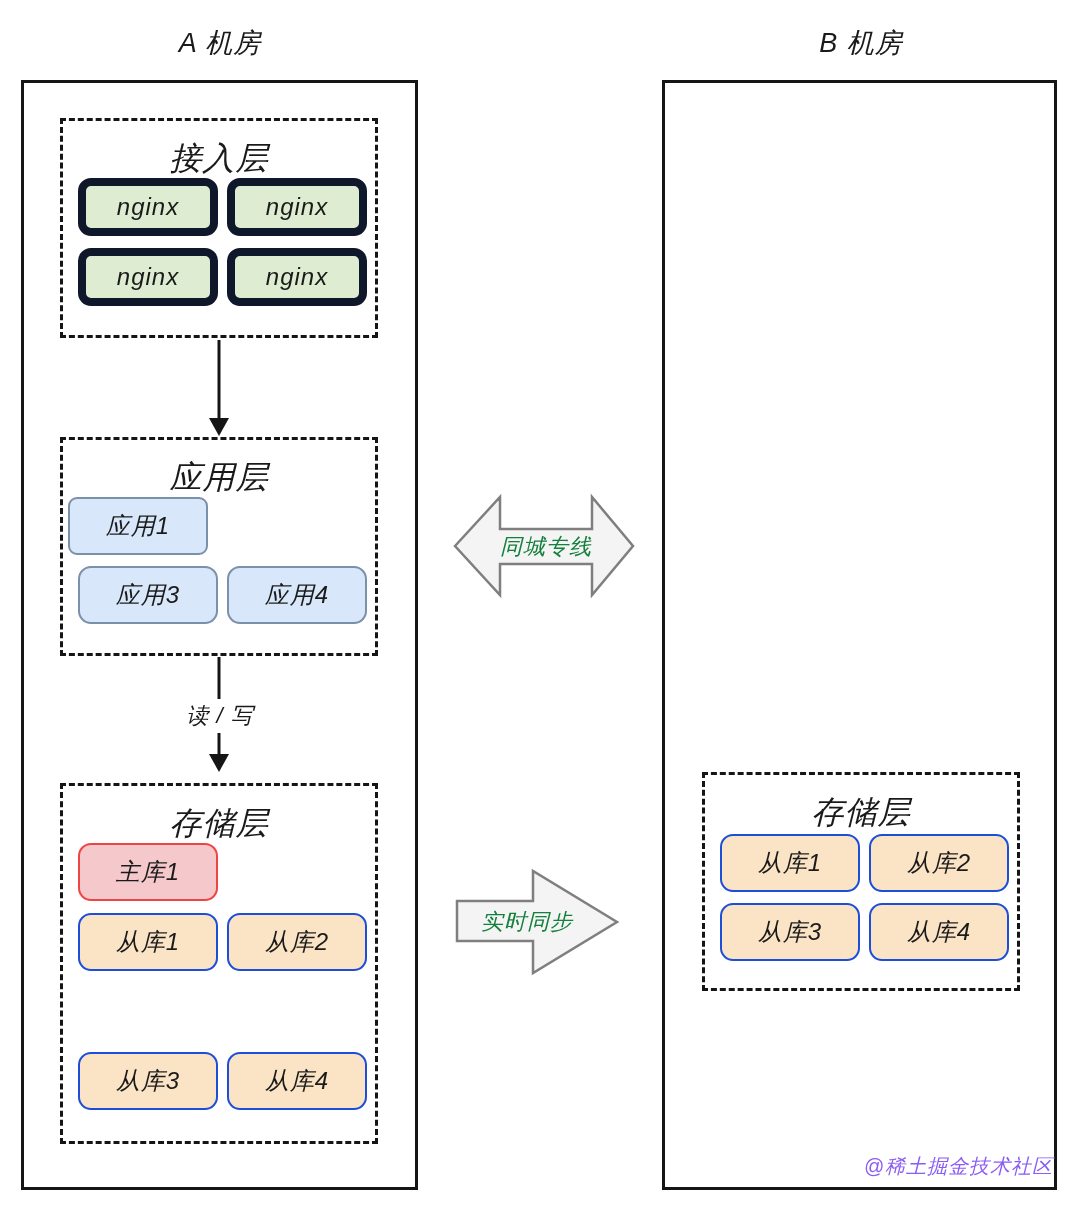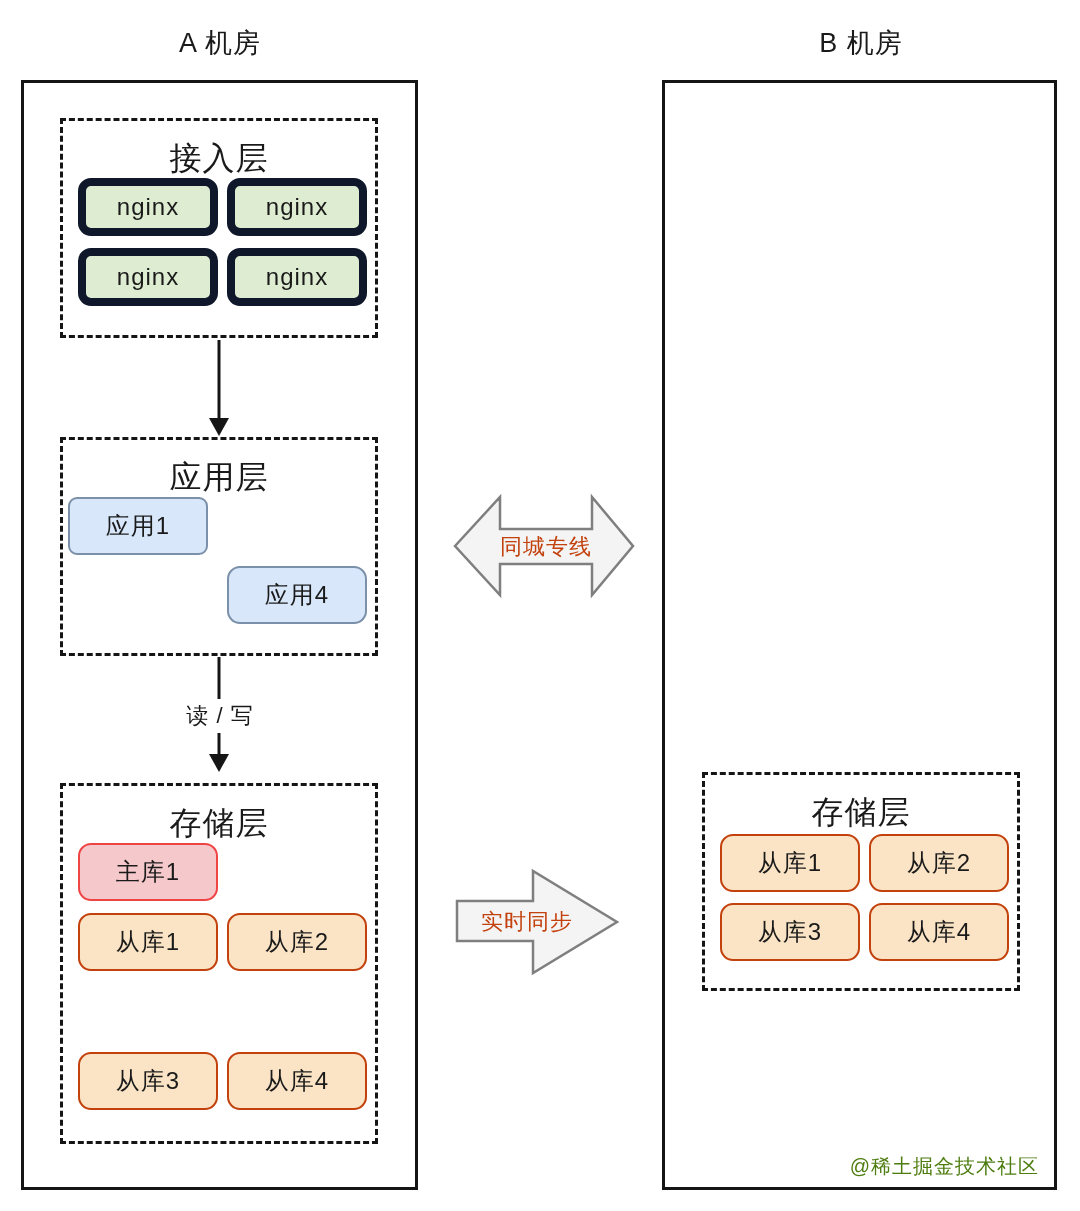--- a/index.html
+++ b/index.html
@@ -3,20 +3,21 @@
 <meta charset="utf-8">
 <style>
   html,body{margin:0;padding:0;background:#ffffff;}
   #canvas{
     position:relative;
     width:1080px;height:1211px;
     background:#ffffff;
     font-family:"Liberation Sans","DejaVu Sans",sans-serif;
     color:#1a1a1a;
     overflow:hidden;
+    font-style:italic;
   }
   .room-title{
     position:absolute;
     font-size:27px;
     font-weight:500;
     letter-spacing:1px;
     text-align:center;
     transform:translateX(-50%);
     white-space:nowrap;
   }
@@ -47,50 +48,50 @@
     border-radius:13px;
     box-sizing:border-box;
     display:flex;align-items:center;justify-content:center;
     font-size:24px;
     letter-spacing:1px;
     white-space:nowrap;
   }
   .node.green {background:#deedd2;border:8px solid #0f172a;}
   .node.blue  {background:#d8e7fa;border:2px solid #7b90a9;}
   .node.red   {background:#f5c8cb;border:2px solid #ef4444;}
-  .node.orange{background:#fbe4c5;border:2px solid #c2410c;}
+  .node.orange{background:#fbe4c5;border:2px solid #1d4ed8;}
   svg.overlay{
     position:absolute;left:0;top:0;
     pointer-events:none;
   }
   .arrow-label{
     position:absolute;
     transform:translate(-50%,-50%);
     font-size:22px;
     letter-spacing:1px;
-    color:#c2410c;
+    color:#15803d;
     white-space:nowrap;
   }
   .rw-label{
     position:absolute;
     transform:translate(-50%,-50%);
     font-size:22px;
     letter-spacing:1px;
     background:#ffffff;
     padding:2px 6px;
     white-space:nowrap;
     text-align:center;
   }
   .watermark{
     position:absolute;
-    right:41px;
+    right:27px;
     top:1153px;
     font-size:20px;
     letter-spacing:1px;
-    color:#4d7c0f;
+    color:#8b5cf6;
     white-space:nowrap;
   }
 </style>
 </head>
 <body>
 
 <div id="canvas">
 
   <div class="room-title" style="left:220px;top:25px;">A 机房</div>
   <div class="room-title" style="left:861px;top:25px;">B 机房</div>
@@ -104,20 +105,21 @@
   </div>
   <div class="node green" style="left:78px;top:178px;">nginx</div>
   <div class="node green" style="left:227px;top:178px;">nginx</div>
   <div class="node green" style="left:78px;top:248px;">nginx</div>
   <div class="node green" style="left:227px;top:248px;">nginx</div>
 
   <div class="layer-box" style="left:60px;top:437px;width:318px;height:219px;">
     <div class="layer-title">应用层</div>
   </div>
   <div class="node blue" style="left:68px;top:497px;border-radius:9px;">应用1</div>
+  <div class="node blue" style="left:78px;top:566px;">应用3</div>
   <div class="node blue" style="left:227px;top:566px;">应用4</div>
 
   <div class="layer-box" style="left:60px;top:783px;width:318px;height:361px;">
     <div class="layer-title">存储层</div>
   </div>
   <div class="node red" style="left:78px;top:843px;">主库1</div>
   <div class="node orange" style="left:78px;top:913px;">从库1</div>
   <div class="node orange" style="left:227px;top:913px;">从库2</div>
   <div class="node orange" style="left:78px;top:1052px;">从库3</div>
   <div class="node orange" style="left:227px;top:1052px;">从库4</div>

